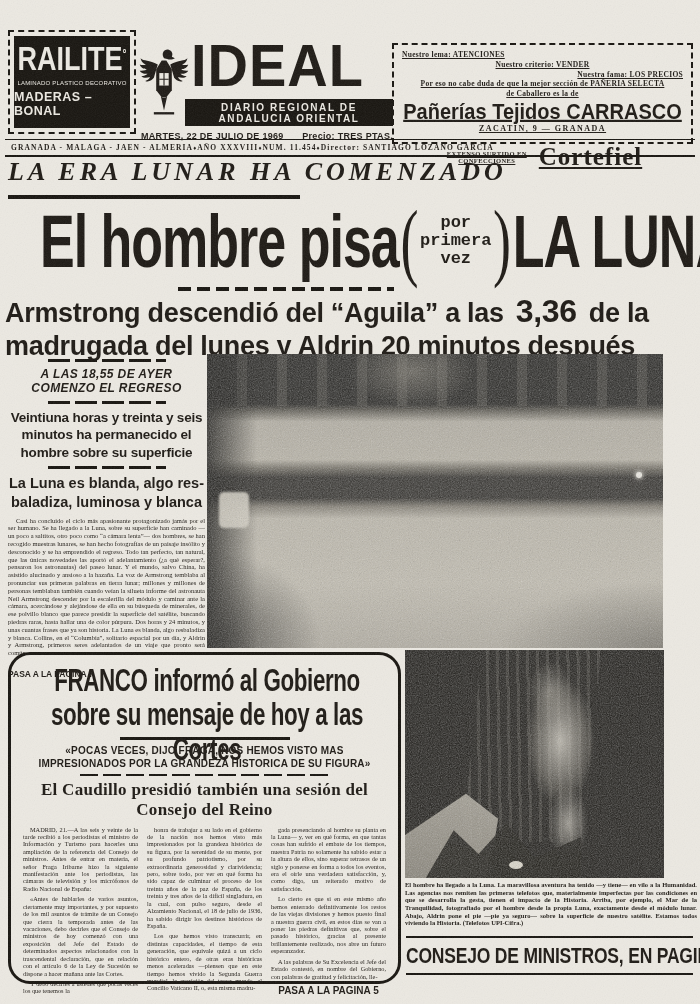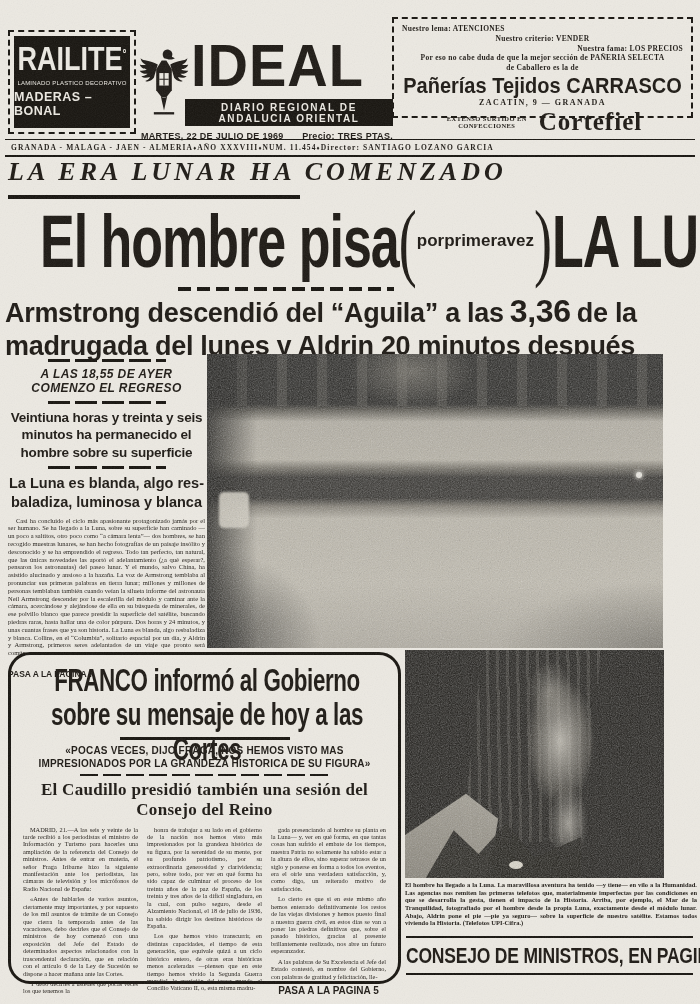--- a/index.html
+++ b/index.html
@@ -21,28 +21,28 @@
   .eagle { position:absolute; left:-2px; top:0; width:50px; height:88px; }
   .ideal-title { font-family:"Liberation Sans",sans-serif; font-weight:900; font-size:56px;
                  letter-spacing:1px; line-height:.95; margin-left:50px; transform:scaleY(1.05);
                  transform-origin:left bottom; }
   .mast-bar { background:#17140f; color:#ece9e2; font-family:"Liberation Sans",sans-serif;
               font-weight:700; font-size:10px; letter-spacing:1.6px; text-align:center;
               padding:3px 2px 2px; margin:6px 0 0 44px; }
   .mast-date-row { display:flex; justify-content:space-between; font-family:"Liberation Sans",sans-serif;
                    font-weight:700; font-size:9px; margin-top:5px; letter-spacing:.3px; }
 
-  .adbox { position:absolute; left:392px; top:17px; width:301px; height:101px;
-           border:2px dashed #17140f; padding:5px 8px; box-sizing:border-box; }
+  .adbox { position:absolute; left:392px; top:43px; width:301px; height:101px;
+           border:2px dashed #17140f; padding:5px 8px; box-sizing:border-box;text-decoration:underline; }
   .ad-small { font-size:7.5px; font-weight:700; letter-spacing:.3px; line-height:1.3; }
   .ta-l{text-align:left;} .ta-c{text-align:center;} .ta-r{text-align:right;}
   .ad-big { font-family:"Liberation Sans",sans-serif; font-weight:800; font-size:20px;
             text-align:center; margin-top:2px; transform:scaleY(1.1); line-height:1; }
   .ad-addr { font-size:8px; letter-spacing:1.5px; margin-top:3px; }
-  .ad-bottom { display:flex; align-items:center; justify-content:center; gap:8px; margin-top:0; }
+  .ad-bottom { display:flex; align-items:center; justify-content:center; gap:8px; margin-top:9px; }
   .ad-note { font-size:6.5px; font-weight:700; width:88px; text-align:center; letter-spacing:.4px; }
   .ad-cortefiel { font-weight:900; font-size:25px; letter-spacing:1px; }
 
   .dateline { position:absolute; left:5px; right:5px; top:139px;
               border-top:1.5px solid #17140f; border-bottom:2.5px solid #17140f;
               display:flex; align-items:center; 
               padding:3px 6px; font-weight:700; font-size:7.5px; letter-spacing:1.1px; }
   .diamond { font-size:6px; }
 
   
@@ -50,29 +50,29 @@
             font-size:26px; letter-spacing:4px; white-space:nowrap; }
   .kicker-rule { position:absolute; left:8px; top:195px; width:292px; height:3.5px; background:#17140f; }
 
   .headline { position:absolute; left:4px; top:199px; width:692px; height:84px;
               display:flex; align-items:center; justify-content:space-between;
               font-family:"Liberation Sans",sans-serif;margin-left:36px; }
   .hl-text { font-weight:900; font-size:52px; letter-spacing:-1px; white-space:nowrap;
              transform:scaleY(1.42); transform-origin:center; }
   .hl-paren { font-family:"Liberation Serif",serif; font-size:54px; font-weight:400;
               transform:scaleY(1.6); transform-origin:center; }
-  .hl-stack { display:flex; align-items:center; font-weight:800;
-              font-size:17px; line-height:1.05; }
+  .hl-stack { display:flex; flex-direction:column; align-items:center; font-weight:800;
+              font-size:17px; line-height:1.05;font-family:Liberation Mono, monospace; }
   .hl-dashes { position:absolute; left:178px; top:287px; width:216px; height:4px;
                background:repeating-linear-gradient(90deg,#17140f 0 13px, transparent 13px 19px); }
 
   .subhead { position:absolute; left:5px; top:292px; width:690px;
              font-family:"Liberation Sans",sans-serif; font-weight:800; font-size:27px;
              line-height:1.2; letter-spacing:-0.3px; }
-  .sh-time { font-size:32px; font-weight:900; margin:0 6px; }
+  .sh-time { font-size:32px; font-weight:900; margin:0 12px; }
 
   
   .leftcol { position:absolute; left:8px; top:354px; width:197px; }
   .divider { width:118px; height:3px; margin:5px auto;
              background:repeating-linear-gradient(90deg,#17140f 0 22px, transparent 22px 27px); }
   .ls-head { font-family:"Liberation Sans",sans-serif; font-style:italic; font-weight:700;
              font-size:12px; text-align:center; letter-spacing:.4px; margin:2px 0; line-height:1.2; }
   .ls-deck1 { font-family:"Liberation Sans",sans-serif; font-weight:600; font-size:13.5px;
               text-align:center; line-height:1.3; margin:4px 0; letter-spacing:-0.2px; }
   .ls-deck2 { font-family:"Liberation Sans",sans-serif; font-weight:800; font-size:14.5px;

